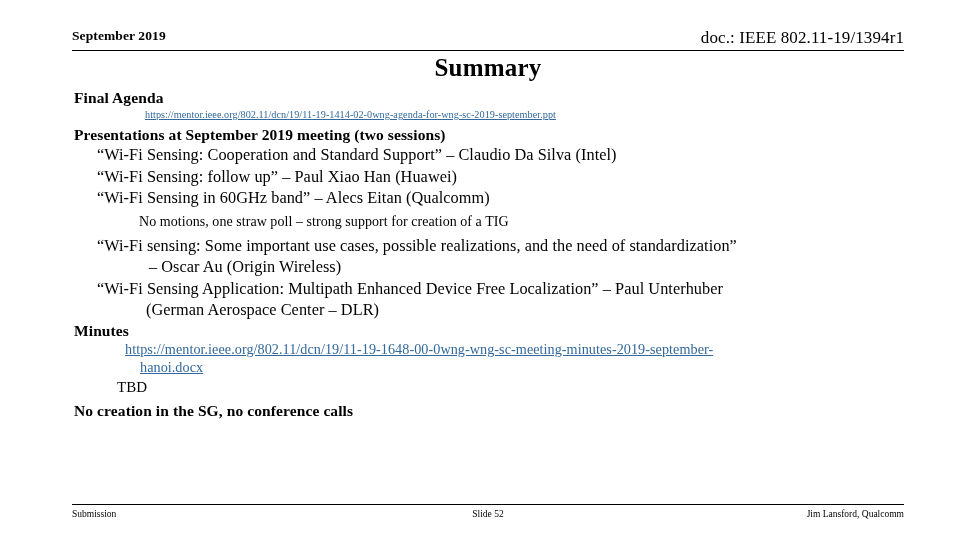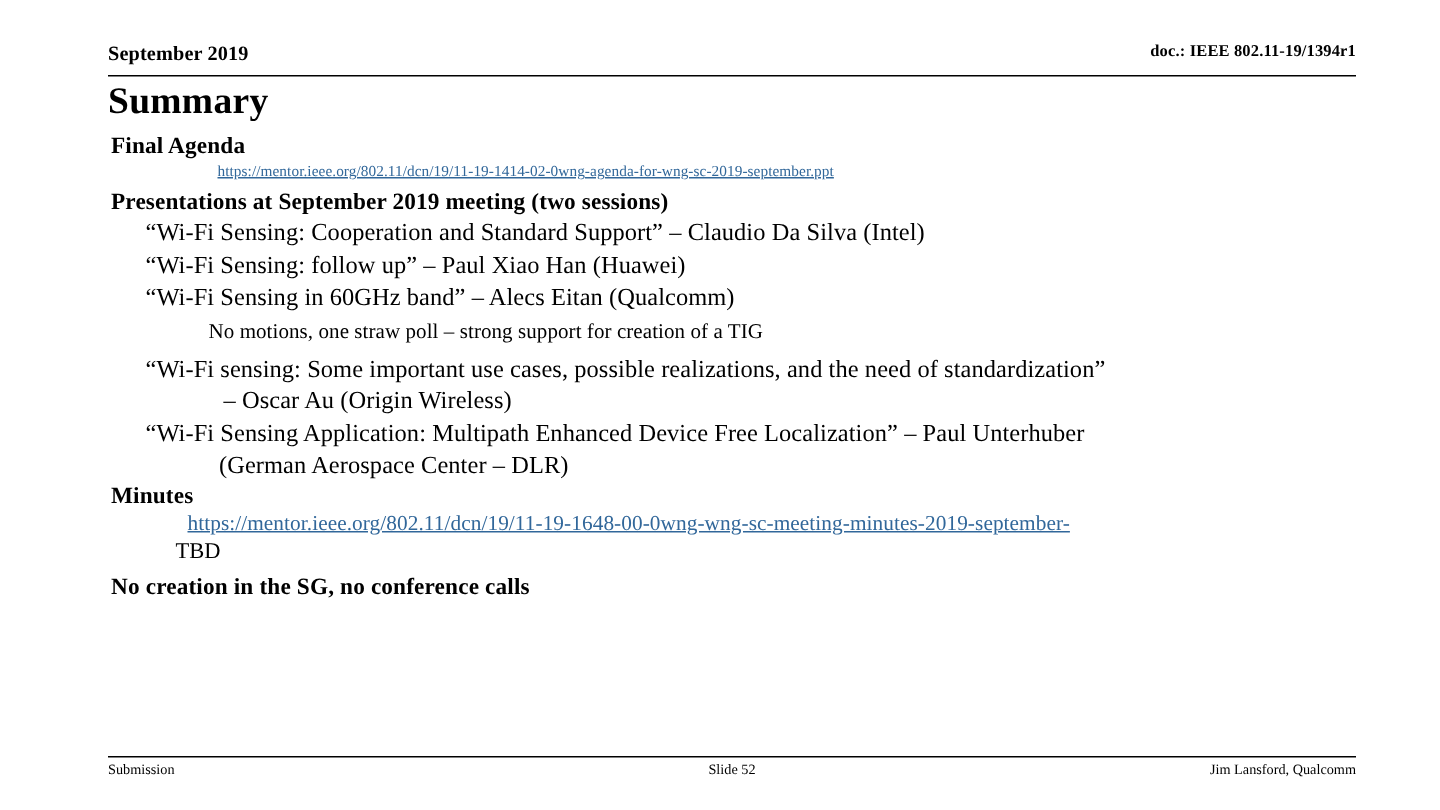--- a/index.html
+++ b/index.html
@@ -38,33 +38,33 @@
     top: 0;
     font-size: 13.5px;
     font-weight: bold;
     letter-spacing: 0.1px;
     white-space: nowrap;
   }
   .header-right {
     position: absolute;
     right: 0;
     top: 0;
-    font-size: 11px;
-    font-weight: bold;
+    font-size: 17px;
+    font-weight: normal;
     letter-spacing: 0.1px;
     white-space: nowrap;
   }
 
   
   .slide-title {
     position: absolute;
     left: 72px;
     top: 54px;
     width: 832px;
-    text-align: left;
+    text-align: center;
     font-size: 25px;
     font-weight: bold;
     letter-spacing: 0.2px;
   }
 
   
   .body-area {
     position: absolute;
     left: 72px;
     top: 88px;
@@ -211,20 +211,23 @@
     <div class="line lvl2-cont">– Oscar Au (Origin Wireless)</div>
 
     <div class="line lvl2">“Wi-Fi Sensing Application: Multipath Enhanced Device Free Localization” – Paul Unterhuber</div>
     <div class="line lvl2-cont2">(German Aerospace Center – DLR)</div>
 
     <div class="line lvl1">Minutes</div>
 
     <div class="line lvl2-biglink">
       <span class="link" style="color: rgb(49, 103, 154);">https://mentor.ieee.org/802.11/dcn/19/11-19-1648-00-0wng-wng-sc-meeting-minutes-2019-september-</span>
     </div>
+    <div class="line lvl2-biglink-2">
+      <span class="link" style="color: rgb(49, 103, 154);">hanoi.docx</span>
+    </div>
 
     <div class="line lvl2-tbd">TBD</div>
 
     <div class="line lvl1 gap-sm">No creation in the SG, no conference calls</div>
 
   </div>
 
   <div class="footer">
     <div class="footer-left">Submission</div>
     <div class="footer-center">Slide 52</div>

